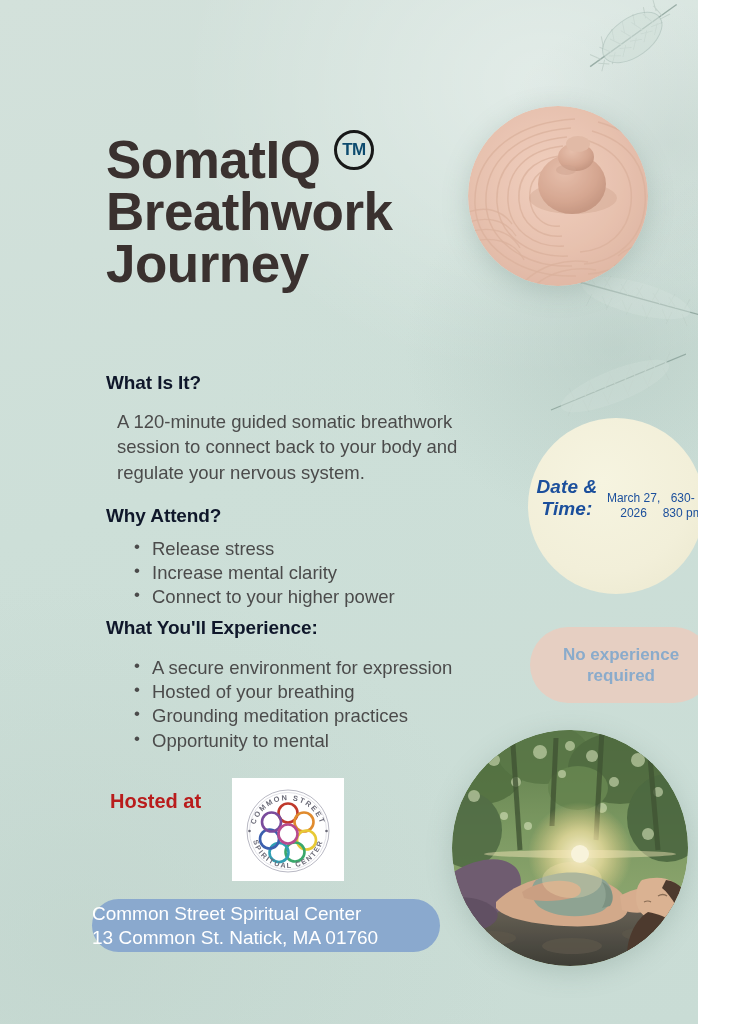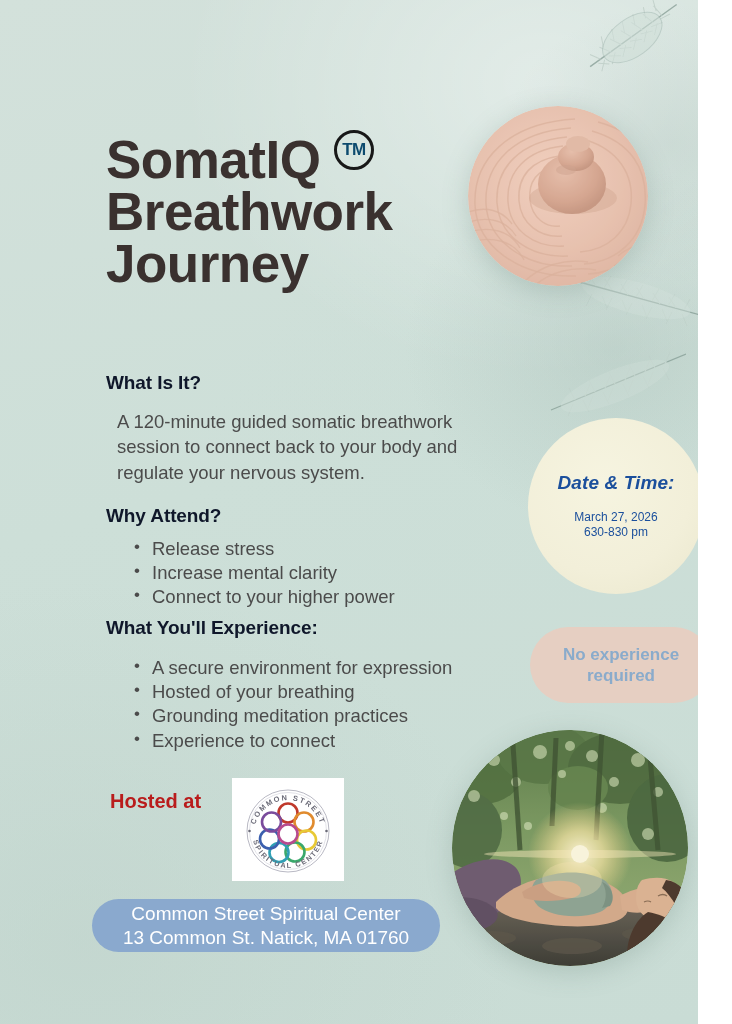--- a/index.html
+++ b/index.html
@@ -98,21 +98,21 @@
     font-size:17px; color:#4b4b4b;
   }
   .list-why { top:537px; left:130px; width:380px; }
   .list-exp { top:656px; left:130px; width:400px; }
 
   
   .date-circle {
     position:absolute; top:418px; left:528px;
     width:176px; height:176px; border-radius:50%;
     background:radial-gradient(circle at 42% 36%, #f6f4e0 0%, #f2efd9 60%, #eae7cd 100%);
-    display:flex; flex-direction:column; align-items:center; justify-content:center;
+    display:flex; flex-direction:row; align-items:center; justify-content:center;
     text-align:center;
   }
   .date-label {
     font-size:19px; font-weight:700; font-style:italic;
     color:#1b4f9c; margin-bottom:16px; letter-spacing:.1px;
   }
   .date-value { font-size:12px; line-height:1.28; color:#1b4f9c; }
 
   
   .noexp {
@@ -134,21 +134,21 @@
     width:112px; height:103px;
     background:#ffffff;
   }
   .logo-card svg { display:block; width:100%; height:100%; }
 
   
   .address {
     position:absolute; top:899px; left:92px;
     width:348px; height:53px; border-radius:27px;
     background:#8aa9ce;
-    display:flex; flex-direction:column; align-items:center; justify-content:center;
+    display:flex; flex-direction:column; align-items:flex-start; justify-content:center;
     text-align:center;
     font-size:19px; line-height:1.22; color:#ffffff;
   }
 </style>
 </head>
 <body>
 
 <div class="poster">
 
   <div class="bg-wash"></div>
@@ -370,21 +370,21 @@
     <li>Release stress</li>
     <li>Increase mental clarity</li>
     <li>Connect to your higher power</li>
   </ul>
 
   <div class="section-head h-exp">What You'll Experience:</div>
   <ul class="bullets list-exp">
     <li>A secure environment for expression</li>
     <li>Hosted of your breathing</li>
     <li>Grounding meditation practices</li>
-    <li>Experience to connect</li>
+    <li>Opportunity to mental</li>
   </ul>
 
   <div class="date-circle">
     <div class="date-label">Date &amp; Time:</div>
     <div class="date-value">March 27, 2026</div>
     <div class="date-value">630-830 pm</div>
   </div>
 
   <div class="noexp">
     <div>

